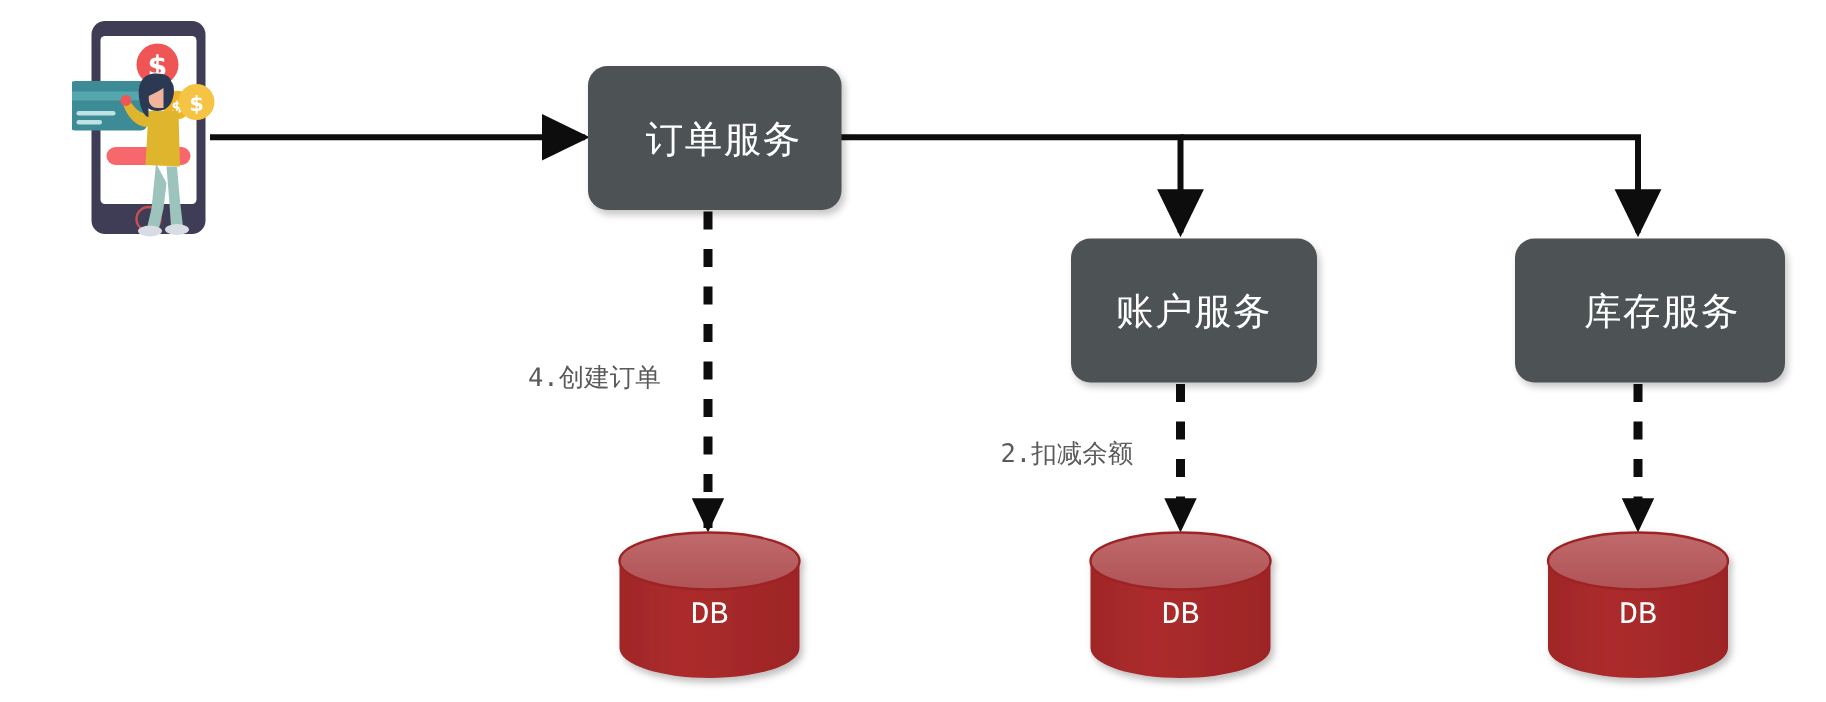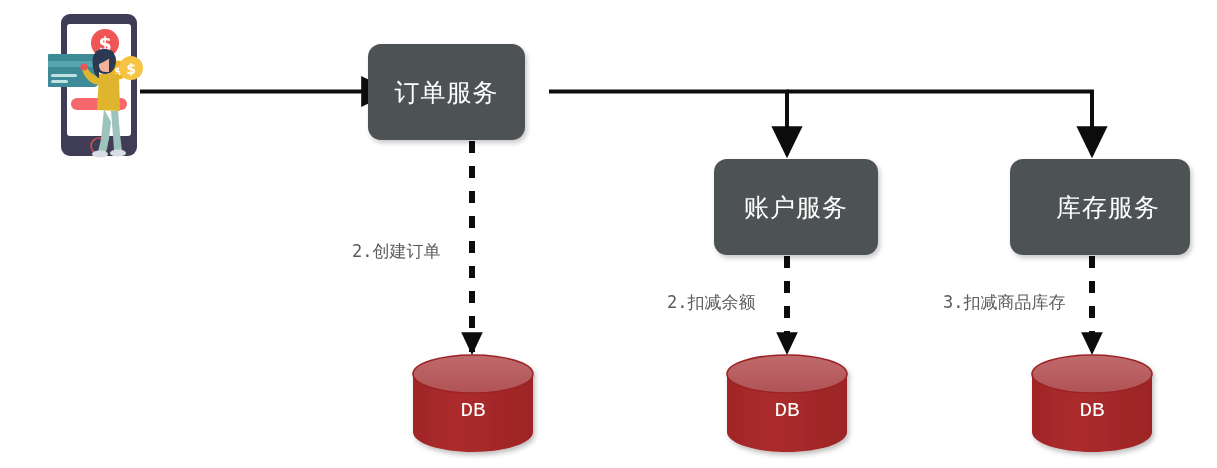--- a/index.html
+++ b/index.html
@@ -37,21 +37,21 @@
     justify-content: center;
     z-index: 5;
   }
   .service-label {
     color: #ffffff;
     font-size: 25px;
     letter-spacing: 1px;
     font-family: "DejaVu Sans", "Liberation Sans", sans-serif;
     white-space: nowrap;
   }
-  #box-order   { left: 368px; top: 44px;  width: 157px; height: 96px; }
+  #box-order   { left: 392px; top: 44px;  width: 157px; height: 96px; padding-left: 12px; }
   #box-account { left: 714px; top: 159px; width: 164px; height: 96px; }
   #box-stock   { left: 1010px;top: 159px; width: 164px; height: 96px; padding-left: 16px; }
 
   
   .step-label {
     position: absolute;
     color: #5a5a5a;
     font-size: 17px;
     font-family: "DejaVu Sans Mono", "Liberation Mono", monospace;
     white-space: nowrap;
@@ -176,23 +176,22 @@
   <div id="box-order" class="service-box">
     <span class="service-label">订单服务</span>
   </div>
   <div id="box-account" class="service-box">
     <span class="service-label">账户服务</span>
   </div>
   <div id="box-stock" class="service-box">
     <span class="service-label">库存服务</span>
   </div>
 
-  <div id="label-step1" class="step-label">2.创建订单</div>
+  <div id="label-step1" class="step-label">4.创建订单</div>
   <div id="label-step2" class="step-label">2.扣减余额</div>
-  <div id="label-step3" class="step-label">3.扣减商品库存</div>
 
   <div id="db-order" class="db">
     <svg viewBox="0 0 122 102" xmlns="http://www.w3.org/2000/svg">
       <g filter="url(#softShadow)">
         <path d="M1,21 L1,79 C1,90 28,99 61,99 C94,99 121,90 121,79 L121,21 Z" fill="url(#dbBodyGrad)"></path>
         <ellipse cx="61" cy="21" rx="60" ry="19" fill="url(#dbTopGrad)" stroke="#9d2425" stroke-width="1.6"></ellipse>
       </g>
     </svg>
     <div class="db-text">DB</div>
   </div>

